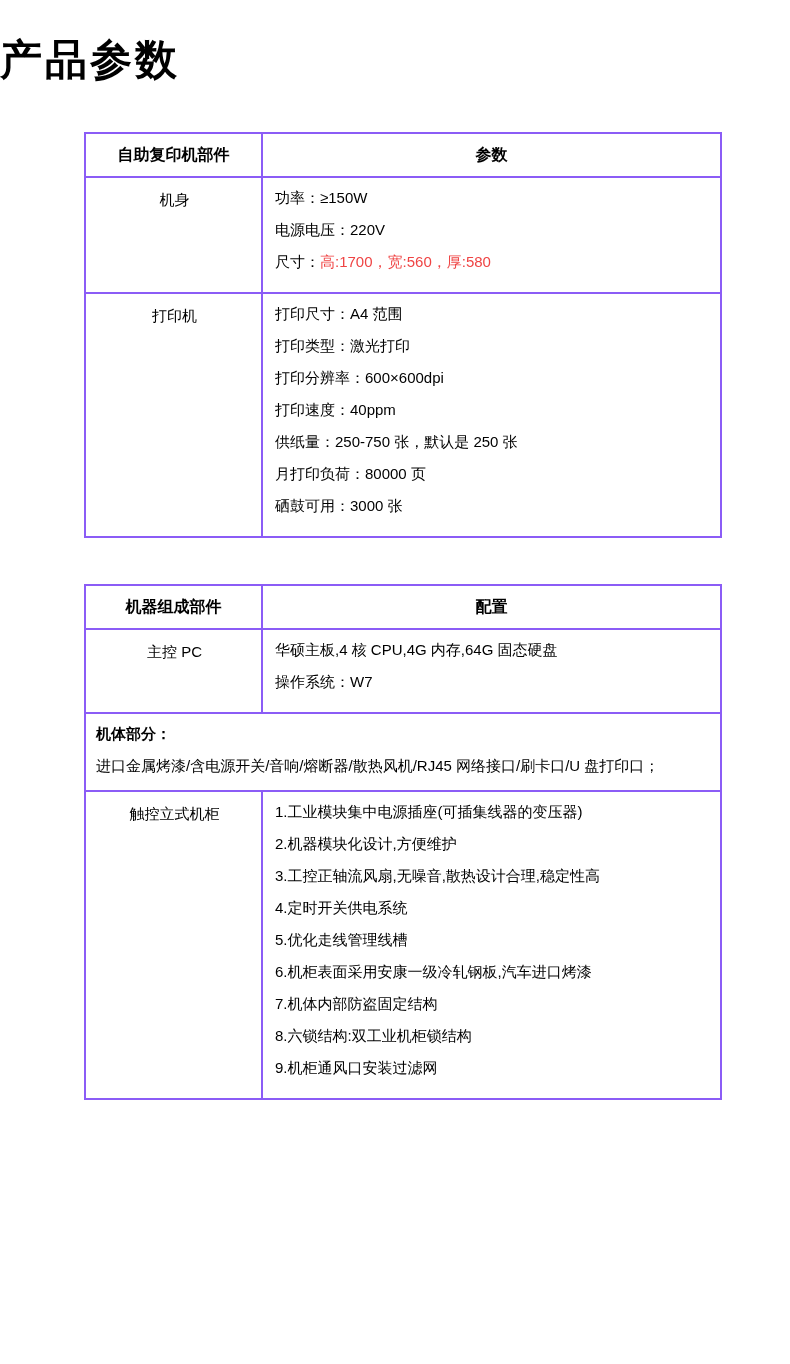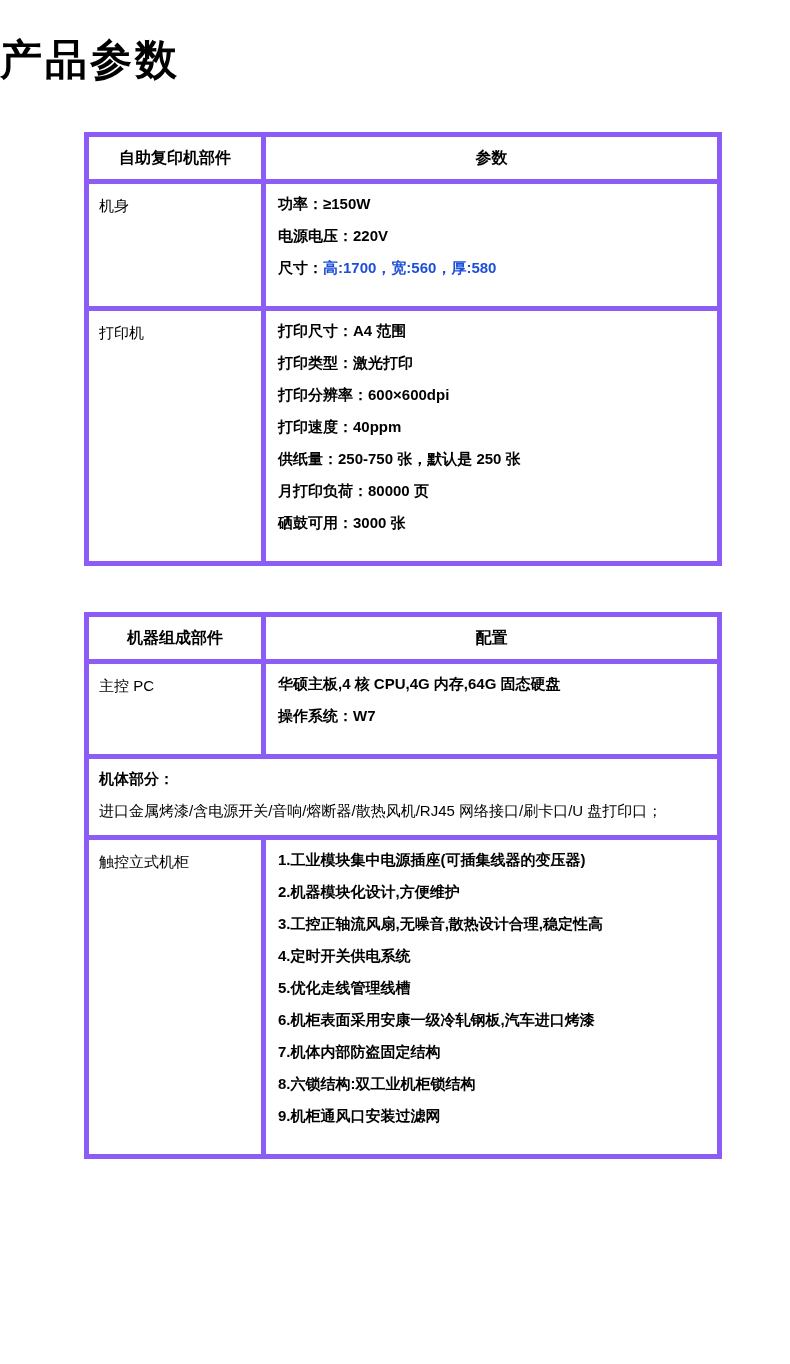--- a/index.html
+++ b/index.html
@@ -22,43 +22,43 @@
   }
   table.spec-table {
     border-collapse: collapse;
     table-layout: fixed;
     width: 638px;
     margin-left: 84px;
   }
   table.spec-table.first { margin-top: 46px; }
   table.spec-table.second { margin-top: 46px; }
   .spec-table th, .spec-table td {
-    border: 5px solid #8b5cf6;
+    border: 2px solid #8b5cf6;
     vertical-align: top;
     font-size: 15px;
     text-align: left;
     margin-top: 9px;
   }
   .spec-table col.c1 { width: 177px; }
   .spec-table th {
     font-weight: bold;
     text-align: center;
     font-size: 16px;
     padding: 11px 4px;
     line-height: 20px;
   }
-  td.label-cell { padding: 12px 8px 22px 10px; line-height: 19px; }
-  td.value-cell { padding: 10px 10px 16px 12px; font-weight: bold; }
+  td.label-cell { padding: 12px 8px 22px 10px; line-height: 19px; text-align: center; }
+  td.value-cell { padding: 10px 10px 8px 12px; }
   td.value-cell p.line {
     margin: 0 0 13px 0;
     line-height: 19px;
     white-space: pre-wrap;
   }
   td.value-cell p.line.tight { margin-top: -9px; }
-  .red-text { color: #1d4ed8; }
+  .red-text { color: #ef4444; }
   td.fullwidth-cell { padding: 10px 26px 2px 10px; }
   td.fullwidth-cell p { margin: 0 0 13px 0; line-height: 19px; }
   td.fullwidth-cell p.section-title { font-weight: bold; }
 </style>
 </head>
 <body>
 
 <div class="page">
 
   <h1 class="page-title">产品参数</h1>

